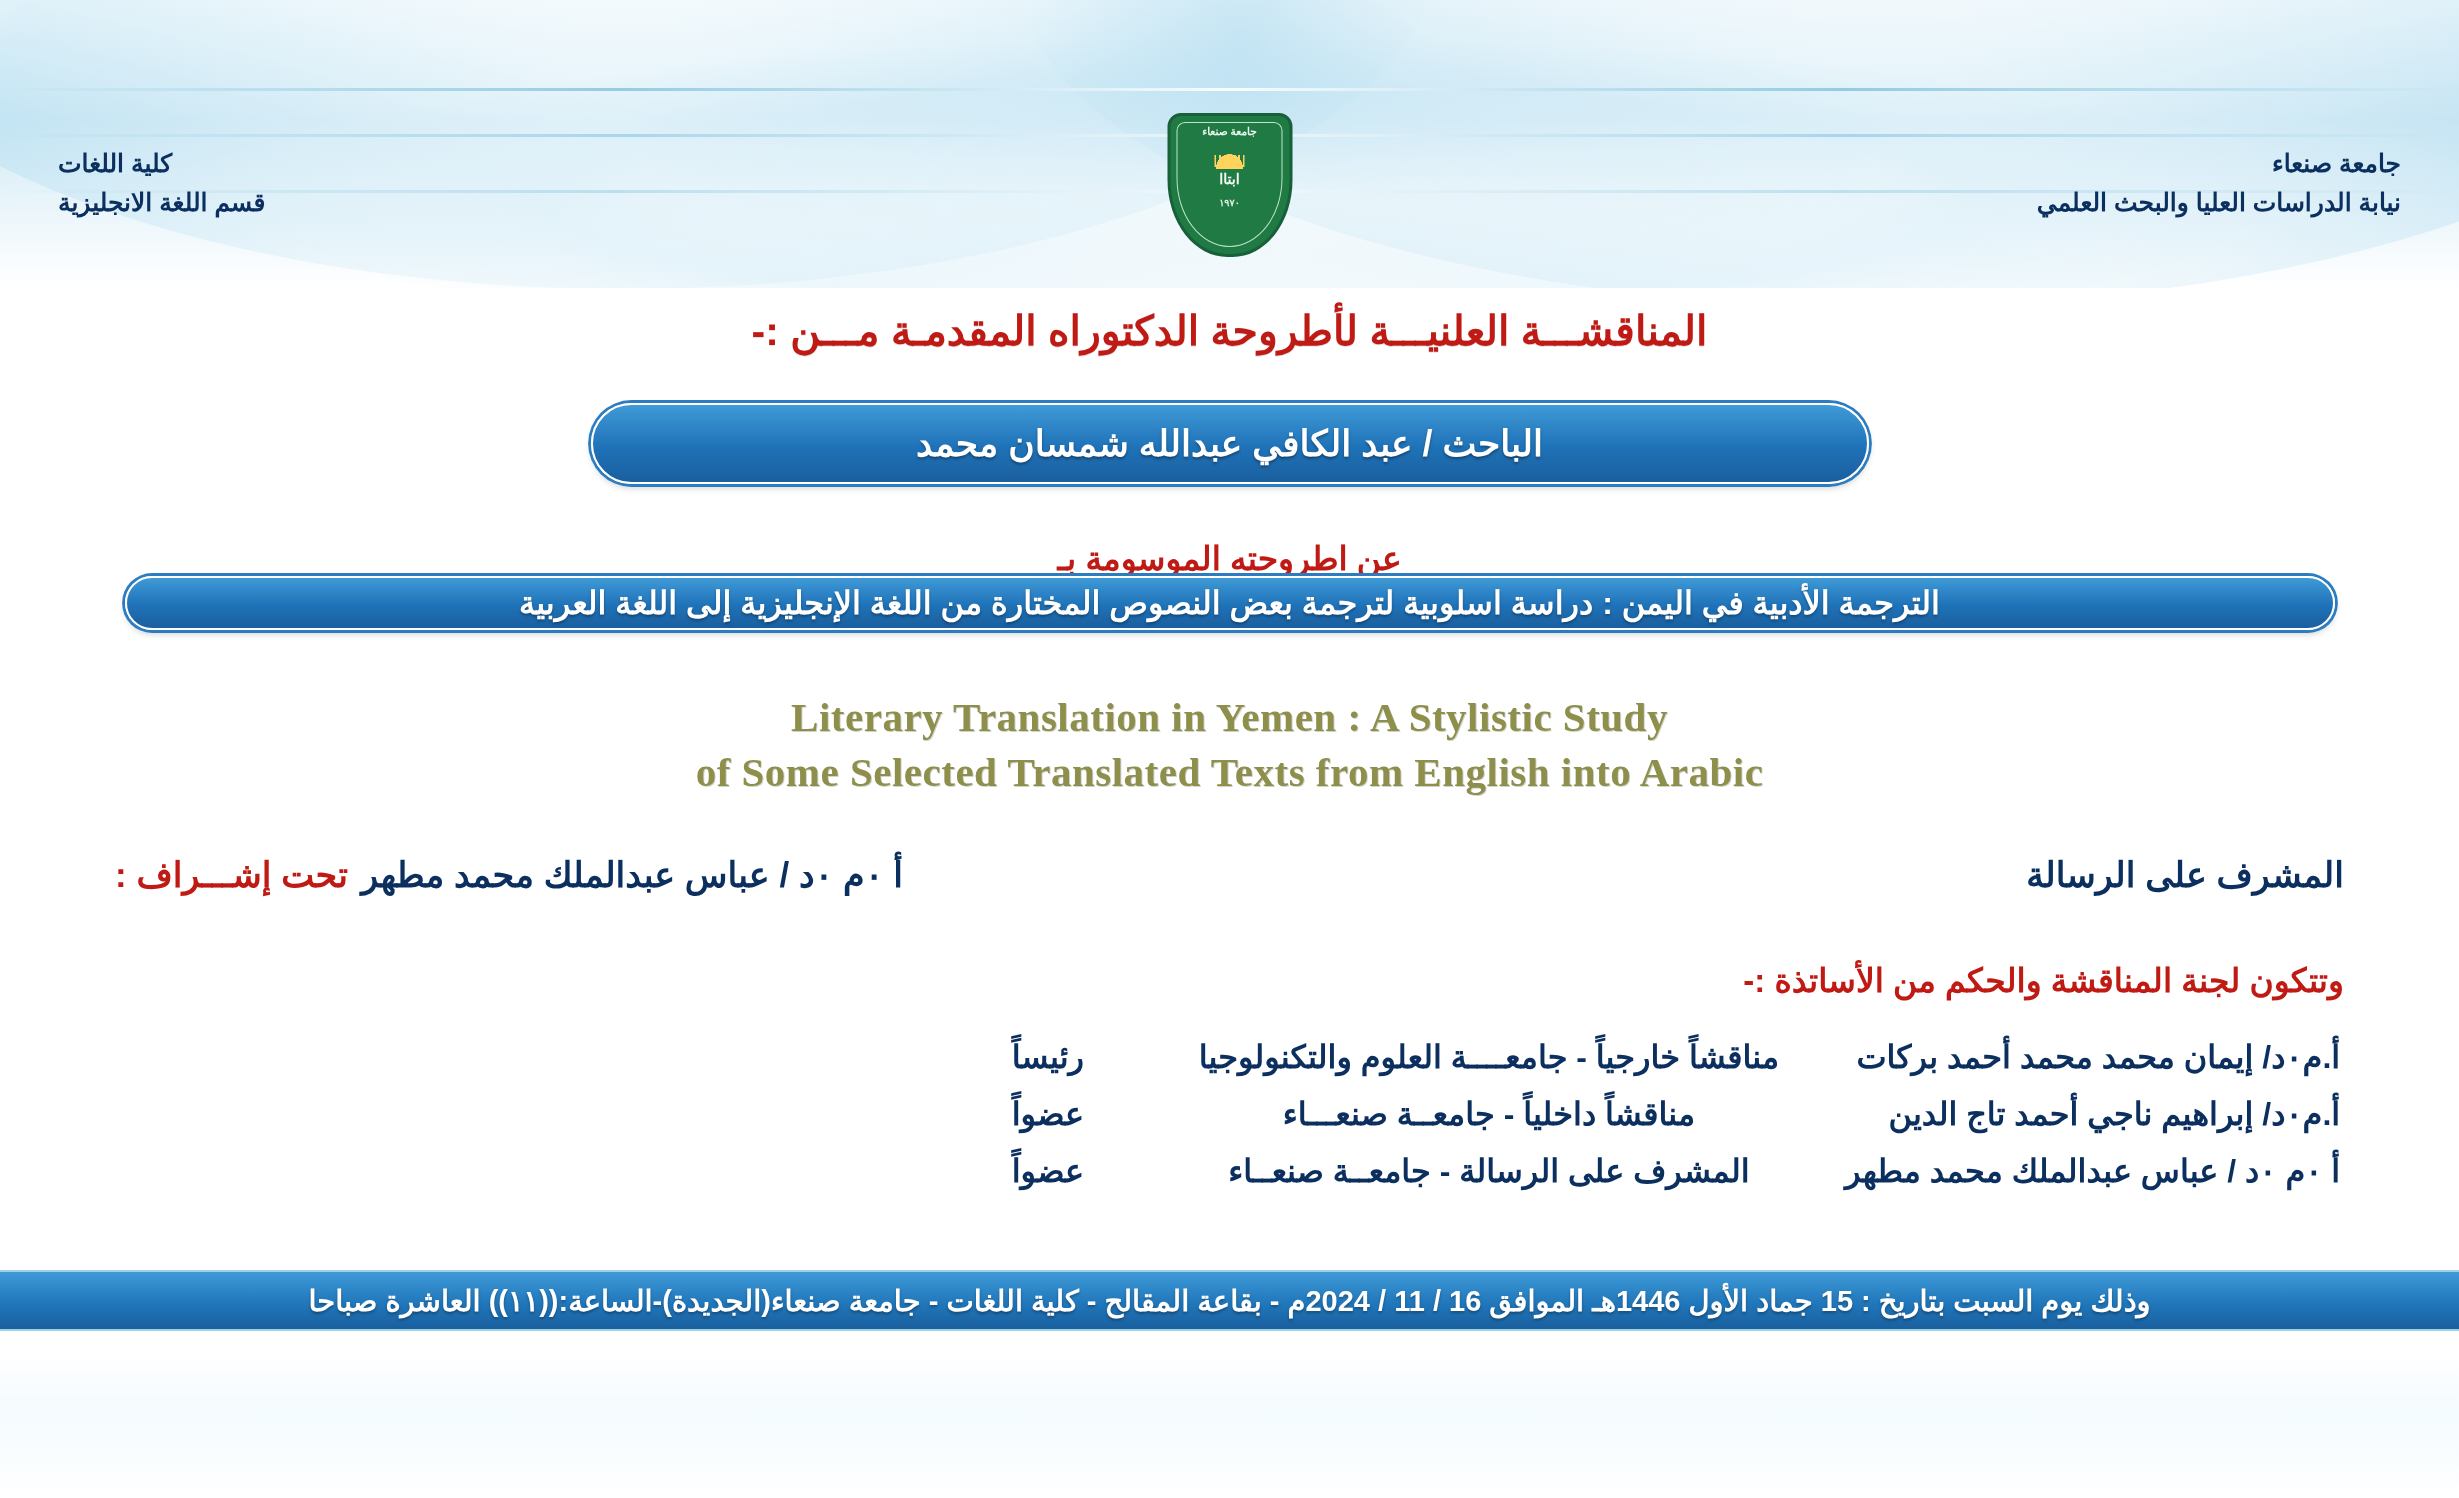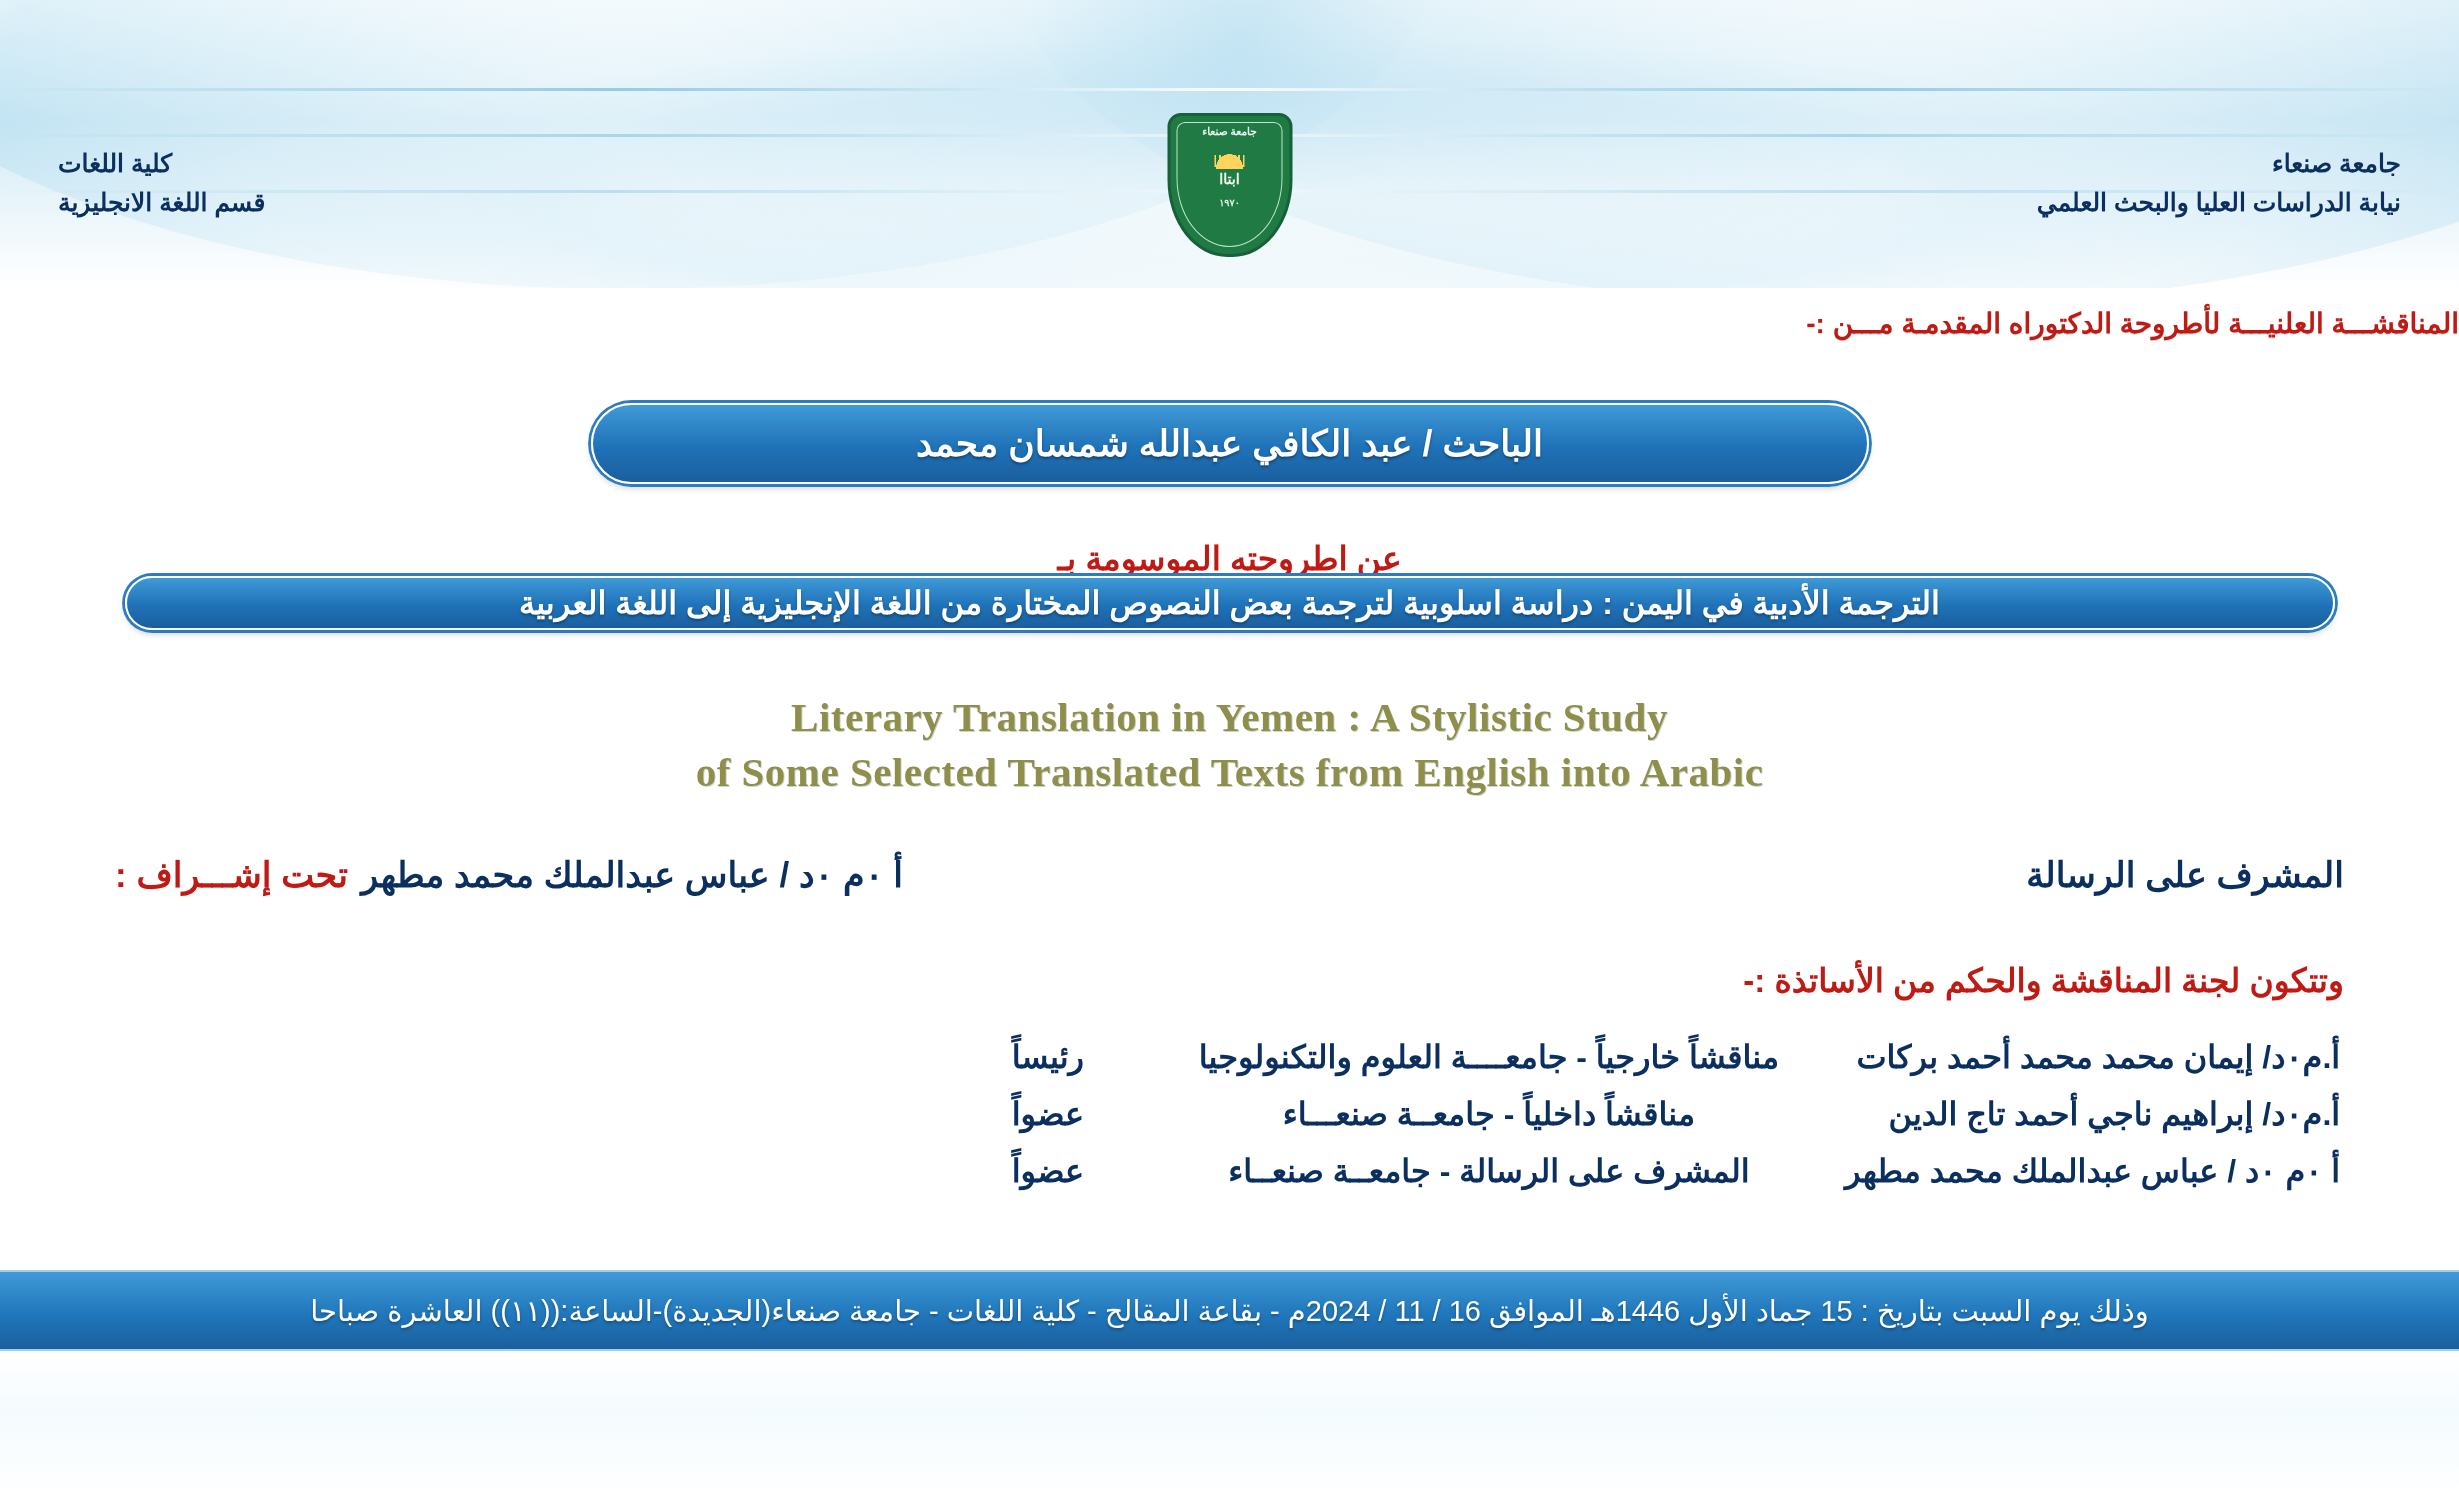--- a/index.html
+++ b/index.html
@@ -135,22 +135,22 @@
     font-size: 9.6px;
     color: #dff3e6;
     font-weight: bold;
   }
 
   
   .line-1 {
     position: absolute;
     left: 0; right: 0;
     top: 307px;
-    text-align: right;
-    font-size: 28px;
+    text-align: center;
+    font-size: 41px;
     font-weight: bold;
     color: #c01a14;
     letter-spacing: 1.9px;
     text-shadow: 0 1px 0 rgba(0,0,0,.12);
   }
 
   
   .pill-name {
     position: absolute;
     left: 50%;
@@ -280,30 +280,30 @@
   .c-name { text-align: right; width: 42%; }
   .c-role { text-align: center; width: 44%; letter-spacing: 1px; }
   .c-rank { text-align: left; width: 14%; }
 
   
   .bottom-bar {
     position: absolute;
     left: 0;
     top: 1270px;
     width: 2459px;
-    height: 81px;
+    height: 61px;
     background: linear-gradient(180deg,#3f9ad6 0%, #2077bb 55%, #1a5f9e 100%);
     border-top: 2.9px solid #9fd0ea;
     border-bottom: 2.9px solid #9fd0ea;
     display: flex;
     align-items: center;
     justify-content: center;
     color: #ffffff;
     font-size: 29px;
-    font-weight: normal;
+    font-weight: bold;
     text-shadow: 0 1.9px 2.9px rgba(0,0,0,.3);
     padding: 0 19px;
     box-sizing: border-box;
   }
   .bottom-fade {
     position: absolute;
     left: 0;
     top: 1351px;
     width: 2459px;
     height: 148px;

